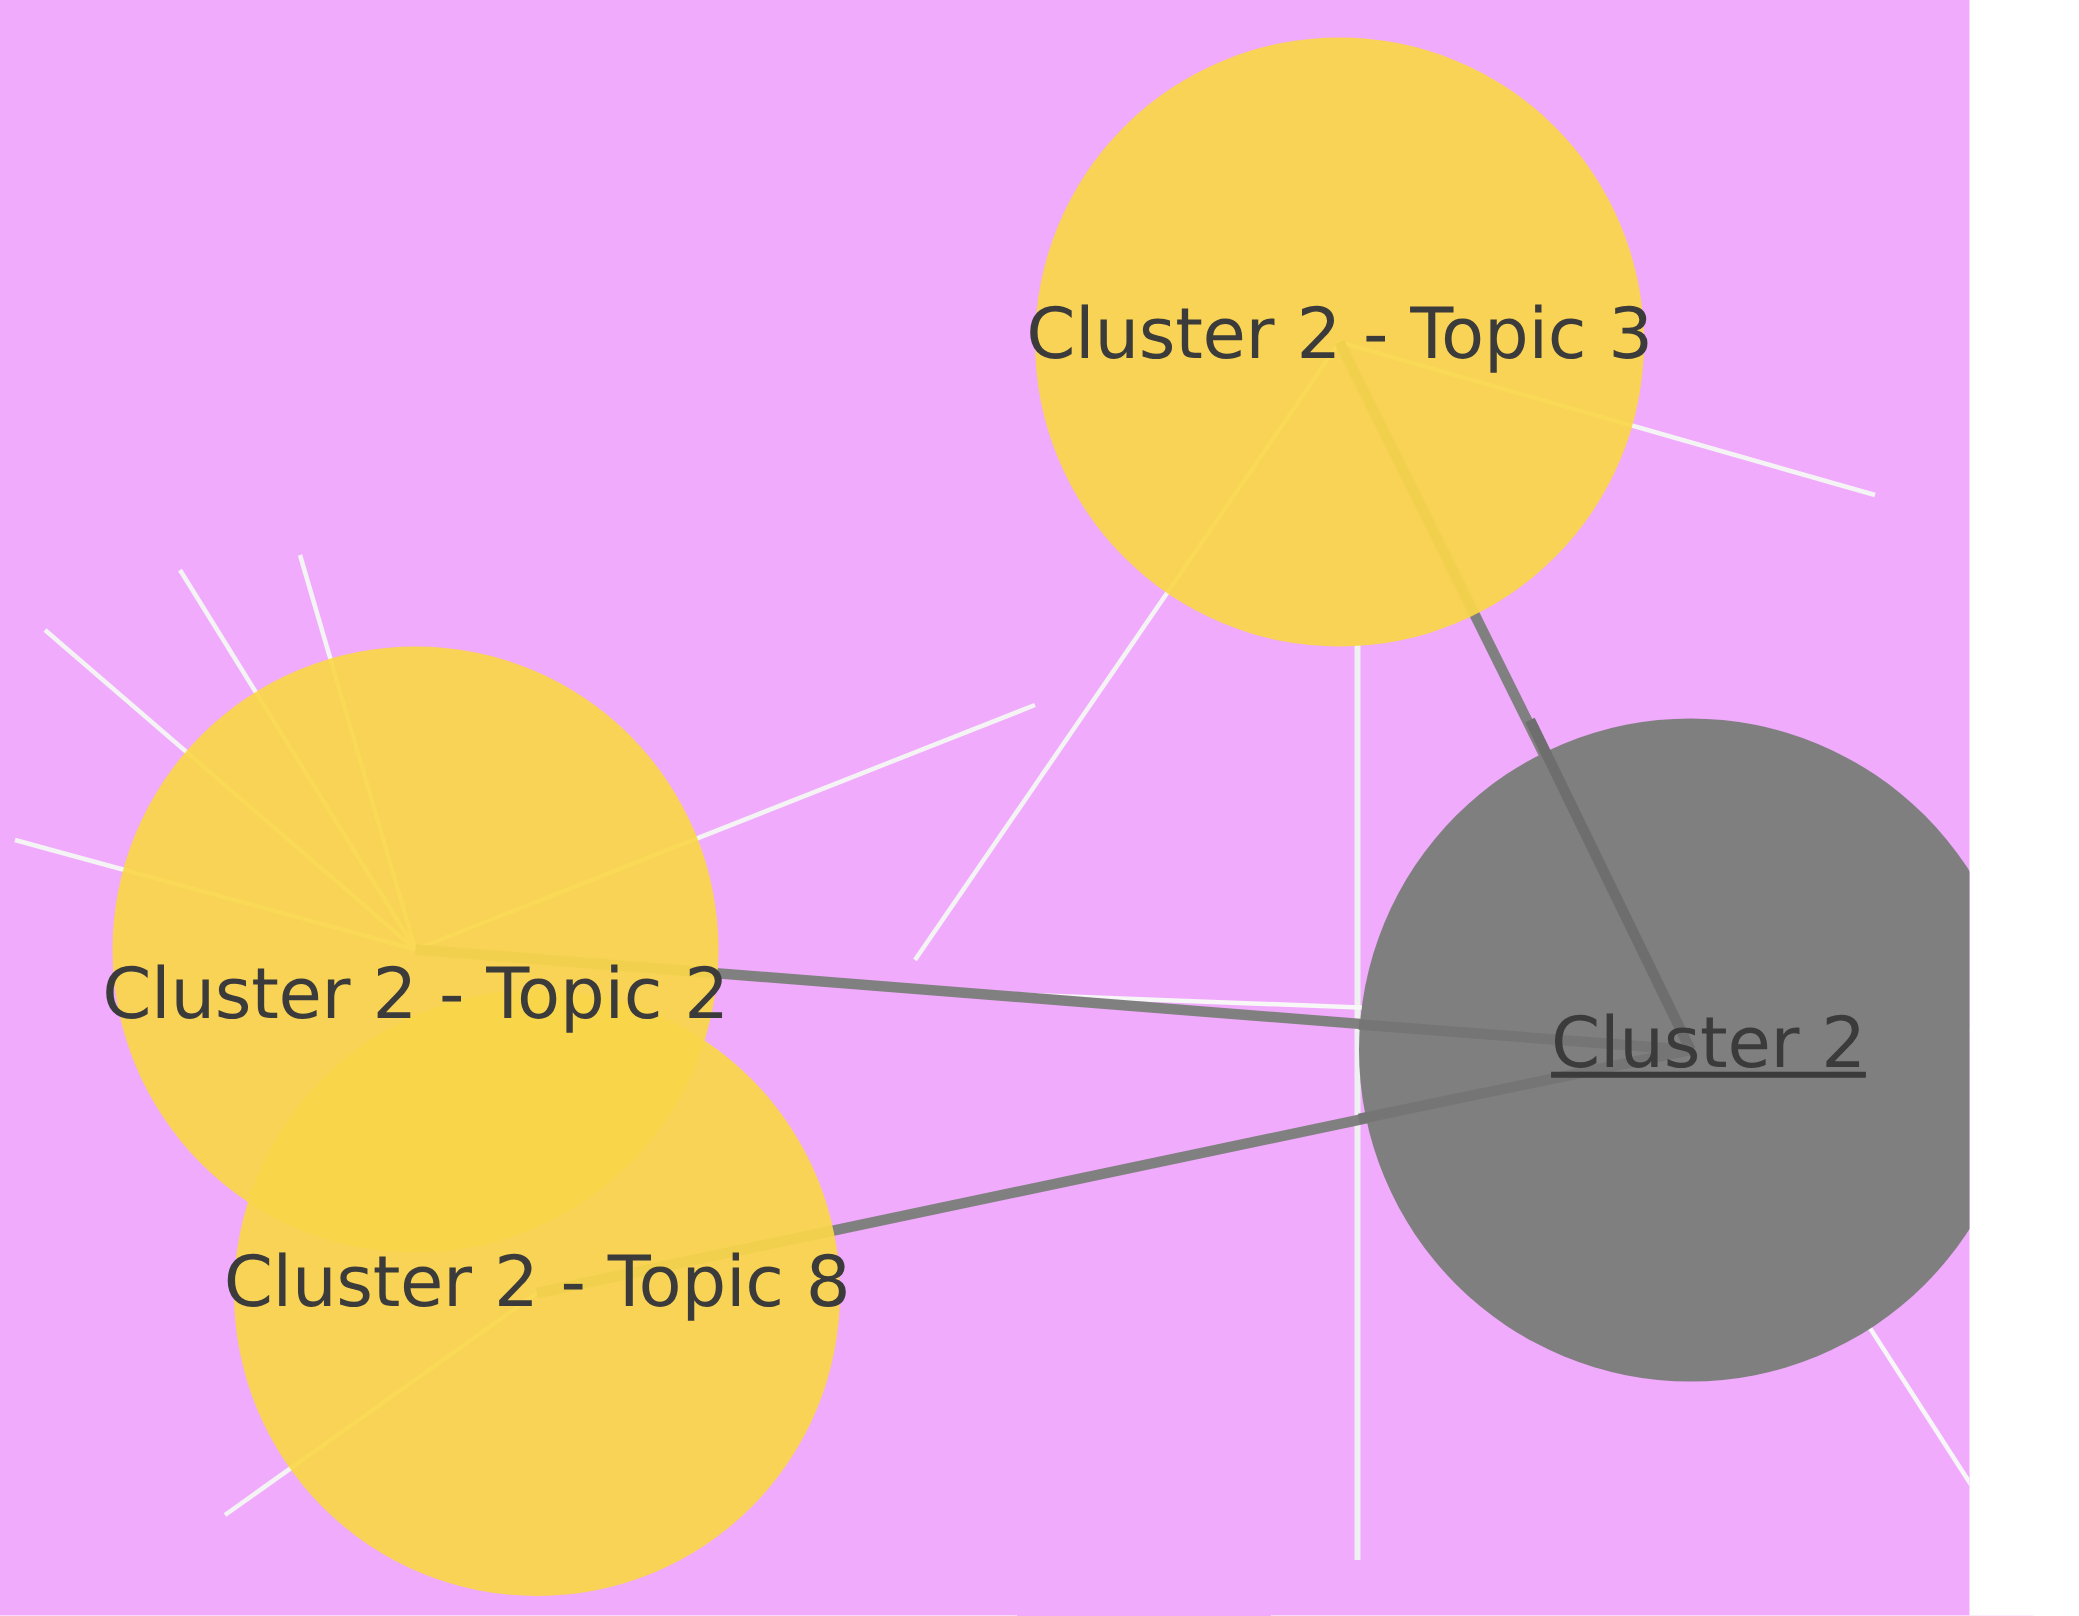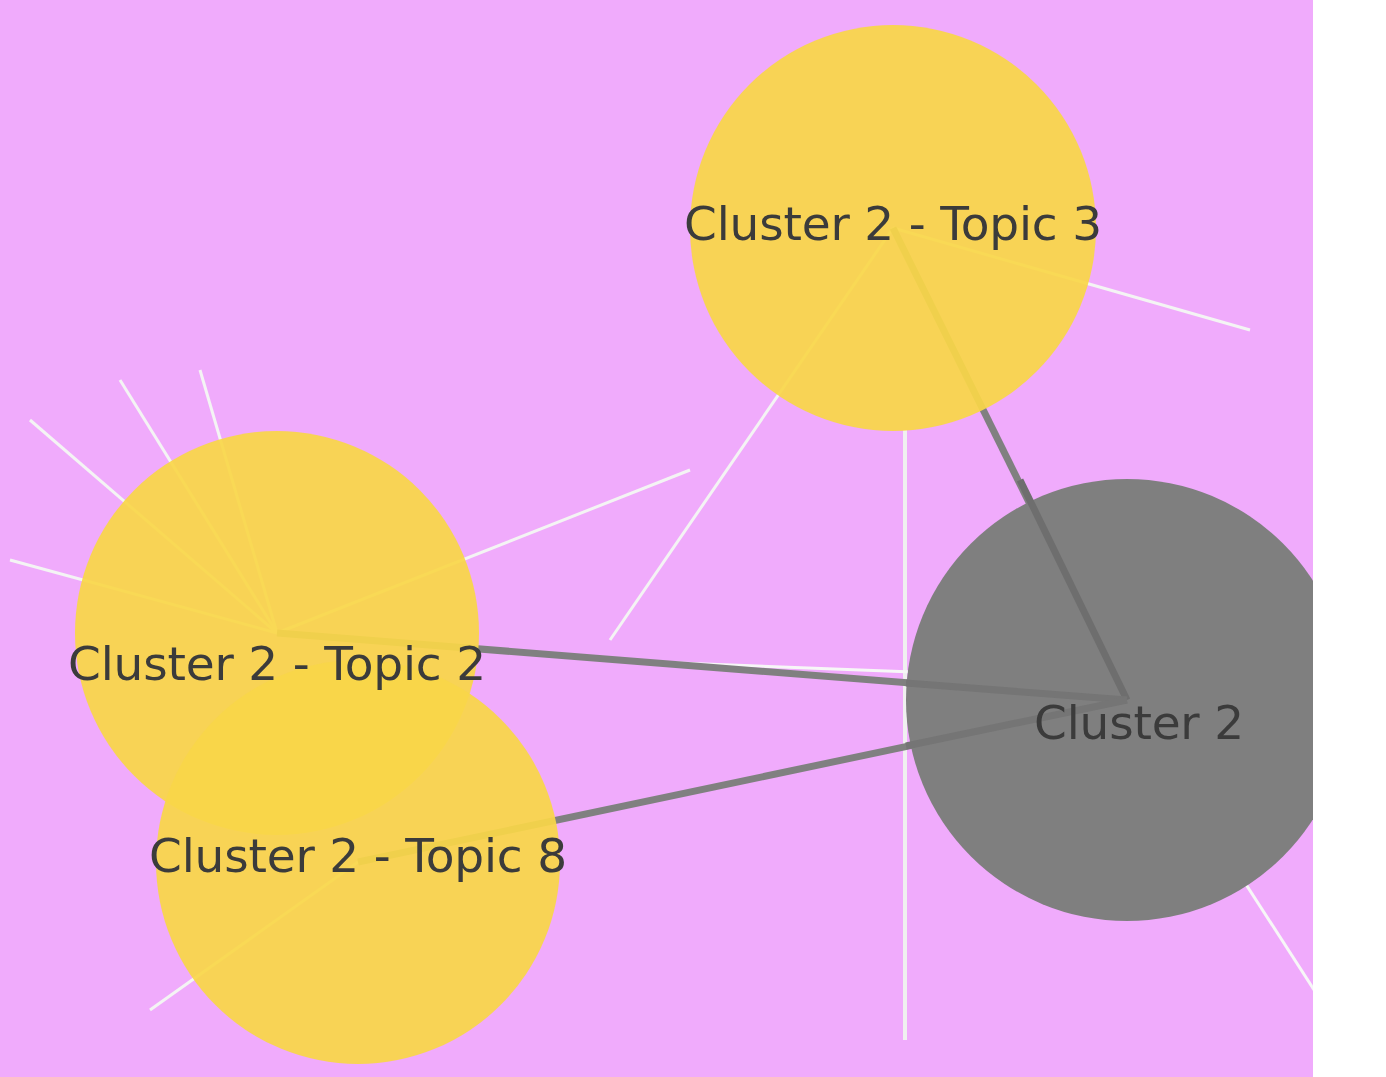--- a/index.html
+++ b/index.html
@@ -82,15 +82,15 @@
     </g>
 
   </svg>
 
   <div class="node-label" style="left:893px; top:223px;">Cluster 2 - Topic 3</div>
 
   <div class="node-label" style="left:277px; top:663px;">Cluster 2 - Topic 2</div>
 
   <div class="node-label" style="left:358px; top:855px;">Cluster 2 - Topic 8</div>
 
-  <div class="node-label" style="left:1139px; top:722px;">Cluster 2</div>
+  <div class="node-label" style="left:1139px; top:696px;text-decoration:underline;">Cluster 2</div>
 
 </div>
 
 </body></html>

